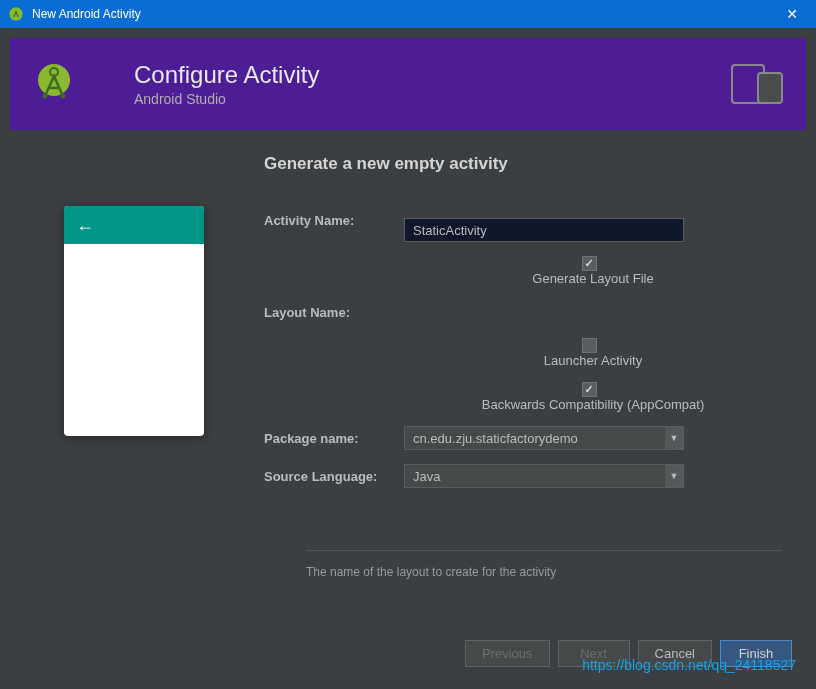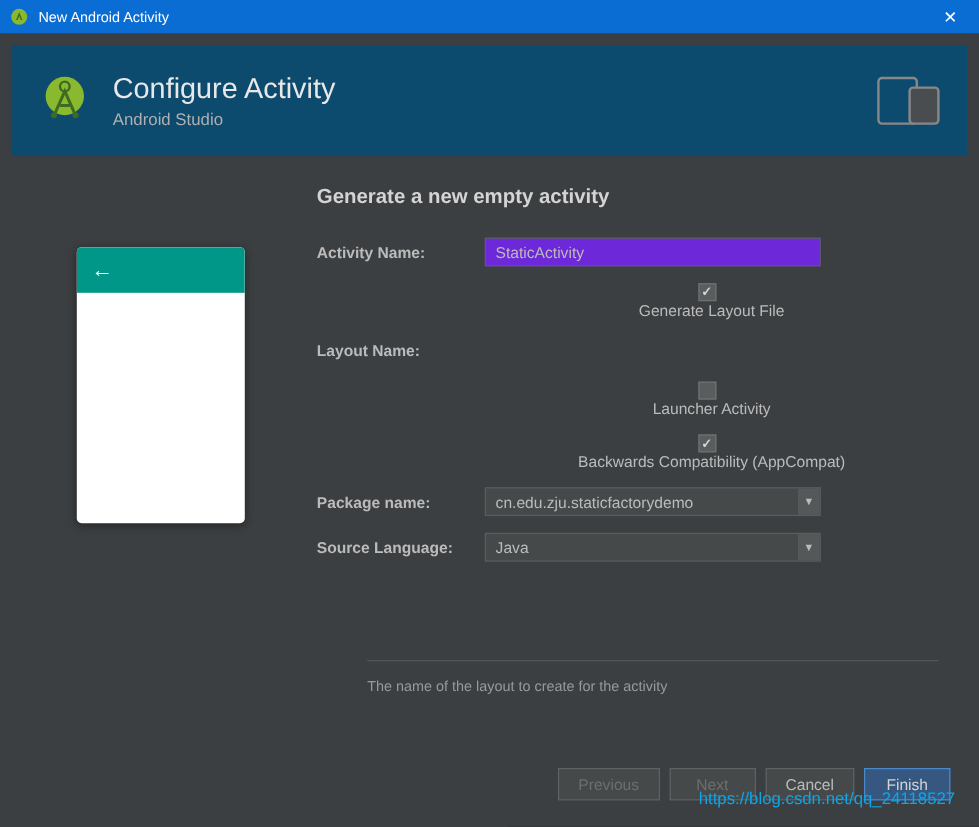--- a/index.html
+++ b/index.html
@@ -5,42 +5,42 @@
     * { margin: 0; padding: 0; box-sizing: border-box; font-family: "Segoe UI", Arial, sans-serif; }
     body { background: #2b2b2b; width: 816px; height: 689px; overflow: hidden; position: relative; }
     
     .titlebar { background: #0a6dd4; height: 28px; display: flex; align-items: center; padding: 0 8px; color: #fff; }
     .titlebar-icon { width: 16px; height: 16px; margin-right: 8px; }
     .titlebar-title { font-size: 12px; flex: 1; }
     .titlebar-close { width: 32px; text-align: center; font-size: 14px; cursor: pointer; }
     
     .outer { background: #3c3f41; padding: 10px; height: 661px; }
     
-    .header { background: #0c4a6e; height: 92px; display: flex; align-items: center; padding: 16px 20px; }
+    .header { background: #4c1d95; height: 92px; display: flex; align-items: center; padding: 16px 20px; gap: 40px; }
     .header-icon { width: 48px; height: 48px; margin-right: 16px; }
     .header-text { flex: 1; }
     .page-title { color: #e8e8e8; font-size: 24px; font-weight: 400; }
     .subtitle { color: #b0b0b0; font-size: 14px; margin-top: 2px; }
     .device-icon { width: 56px; height: 42px; }
     
     .content { background: #3c3f41; padding: 24px 24px 0 24px; display: flex; gap: 30px; height: 500px; }
     
     .preview-pane { width: 200px; padding-top: 52px; }
     .phone-preview { width: 140px; height: 230px; background: #fff; border-radius: 4px; margin: 0 auto; box-shadow: 0 2px 8px rgba(0,0,0,0.4); overflow: hidden; }
     .phone-header { background: #009688; height: 38px; display: flex; align-items: center; padding-left: 12px; }
     .back-arrow { color: #fff; font-size: 18px; }
     
     .form-pane { flex: 1; }
     .section-title { color: #d4d4d4; font-size: 17px; font-weight: 600; margin-bottom: 24px; }
     
     .form-row { display: flex; align-items: center; margin-bottom: 14px; min-height: 24px; }
     .form-label { width: 140px; color: #bbbbbb; font-size: 13px; text-align: left; font-weight: bold; }
     .form-control-wrap { flex: 1; display: flex; align-items: center; }
     
-    input[type="text"] { background: #6d28d9; border: 1px solid #5a5d5e; color: #bbbbbb; padding: 4px 8px; font-size: 13px; width: 280px; height: 24px; }
+    input[type="text"] { background: #0f172a; border: 1px solid #5a5d5e; color: #bbbbbb; padding: 4px 8px; font-size: 13px; width: 280px; height: 24px; margin-top: 20px; }
     input[type="text"].focused { border: 1px solid #4a8ac9; outline: 1px solid #4a8ac9; }
     
     .checkbox-row { display: flex; align-items: center; margin-bottom: 14px; padding-left: 140px; flex-direction: column; }
     .checkbox { width: 15px; height: 15px; background: #5a5d5e; border: 1px solid #6e7273; margin-right: 8px; display: flex; align-items: center; justify-content: center; cursor: pointer; }
     .checkbox.checked::after { content: "✓"; color: #d4d4d4; font-size: 11px; font-weight: bold; }
     .checkbox-label { color: #bbbbbb; font-size: 13px; }
     
     .select { background: #45494a; border: 1px solid #5a5d5e; color: #bbbbbb; padding: 4px 8px; font-size: 13px; width: 280px; height: 24px; display: flex; align-items: center; justify-content: space-between; cursor: pointer; }
     .select-arrow { background: #555859; width: 18px; height: 22px; display: flex; align-items: center; justify-content: center; margin: -4px -8px -4px 0; font-size: 9px; }
     

